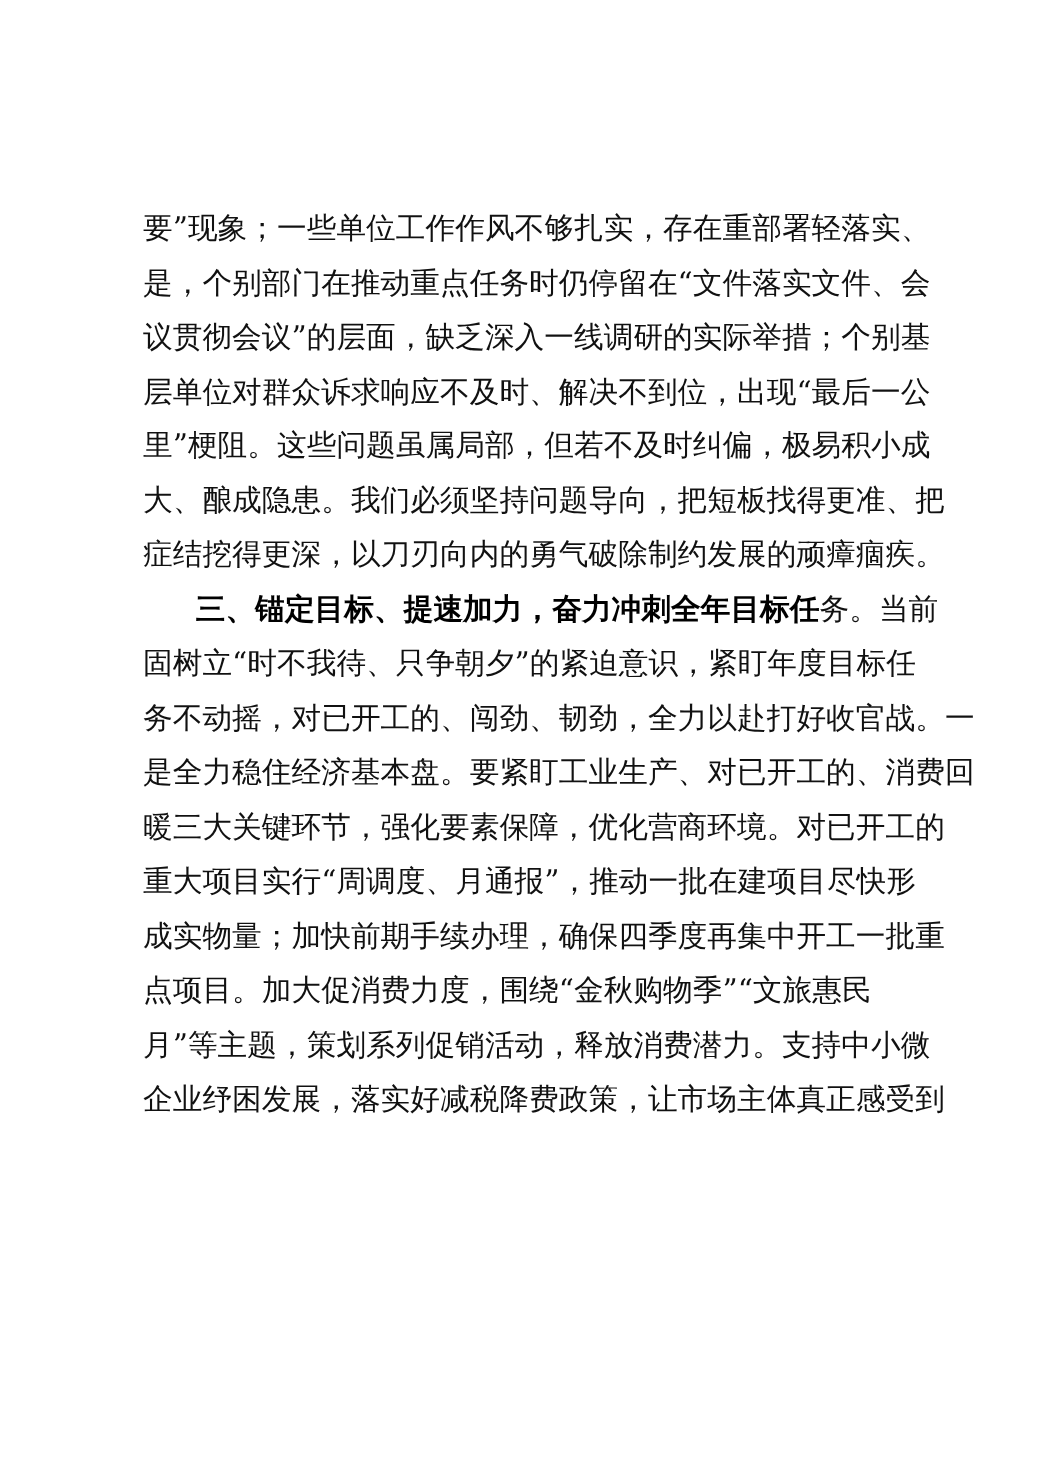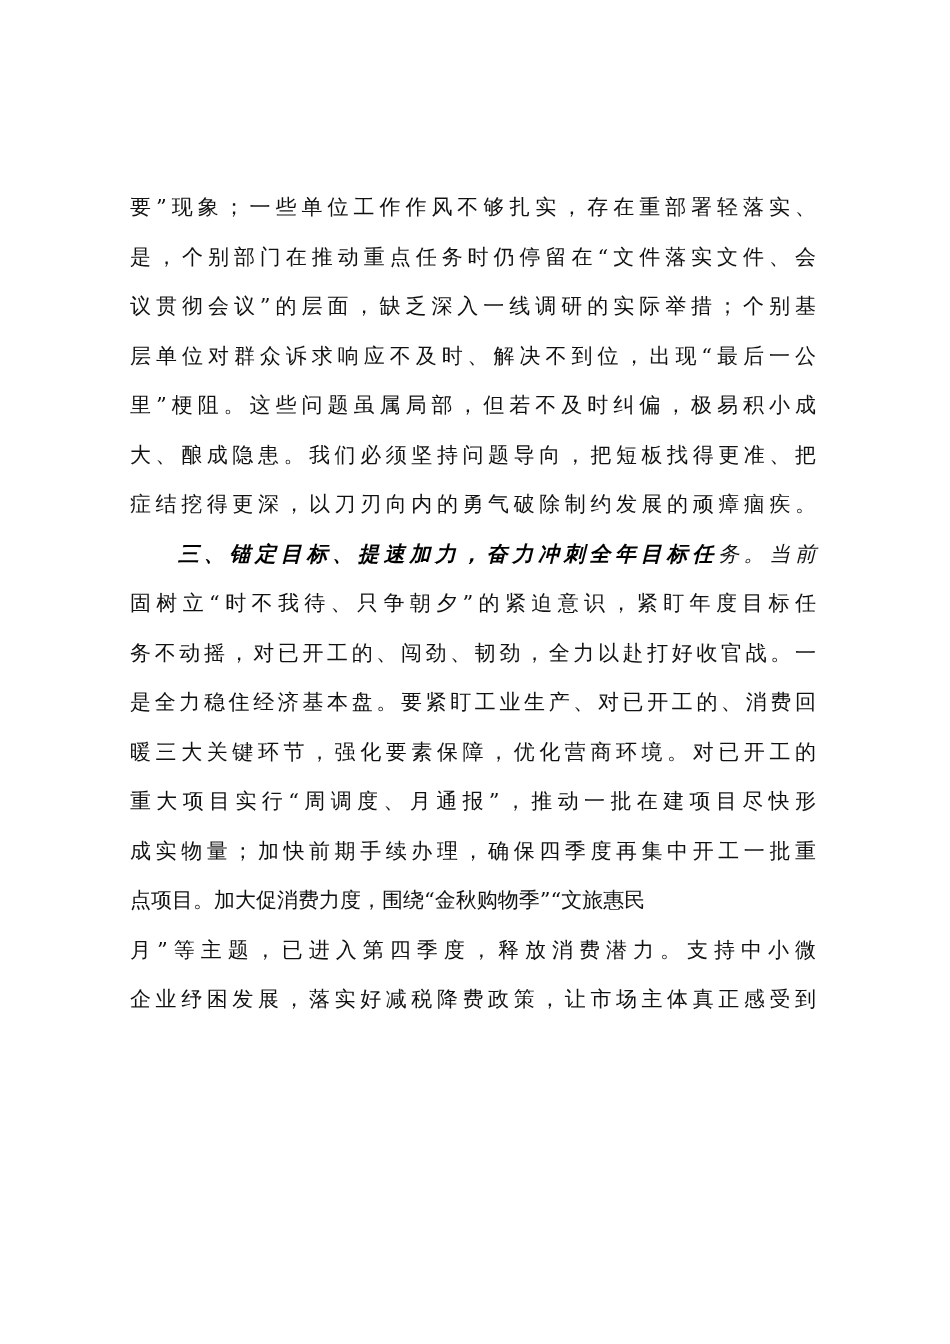--- a/index.html
+++ b/index.html
@@ -25,34 +25,33 @@
       position: absolute;
       left: 130px;
       top: 183px;
       width: 686px;
     }
     .line {
       display: block;
       height: 49.5px;
       line-height: 49.5px;
       font-family: "DejaVu Serif", "Liberation Serif", serif;
-      font-size: 21px;
+      font-size: 27px;
       color: #111111;
       white-space: nowrap;
       text-align: justify;
       text-align-last: justify;
       overflow: visible;
     }
     .line.last {
       text-align-last: left;
     }
     .line.indent {
       padding-left: 48px;
       width: 638px;
-      font-style: italic;
     }
     .heading {
       font-family: "DejaVu Sans", "Liberation Sans", sans-serif;
       font-weight: bold;
       color: #000000;
     }
     .plain {
       font-family: "DejaVu Serif", "Liberation Serif", serif;
       font-weight: normal;
     }
@@ -73,17 +72,17 @@
 
     <span class="line indent"><span class="heading">三、锚定目标、提速加力，奋力冲刺全年目标任</span><span class="plain">务。当前</span></span>
 
     <span class="line">固树立“时不我待、只争朝夕”的紧迫意识，紧盯年度目标任</span>
     <span class="line">务不动摇，对已开工的、闯劲、韧劲，全力以赴打好收官战。一</span>
     <span class="line">是全力稳住经济基本盘。要紧盯工业生产、对已开工的、消费回</span>
     <span class="line">暖三大关键环节，强化要素保障，优化营商环境。对已开工的</span>
     <span class="line">重大项目实行“周调度、月通报”，推动一批在建项目尽快形</span>
     <span class="line">成实物量；加快前期手续办理，确保四季度再集中开工一批重</span>
     <span class="line last">点项目。加大促消费力度，围绕“金秋购物季”“文旅惠民</span>
-    <span class="line">月”等主题，已进入第四季度，释放消费潜力。支持中小微</span>
+    <span class="line">月”等主题，策划系列促销活动，释放消费潜力。支持中小微</span>
     <span class="line">企业纾困发展，落实好减税降费政策，让市场主体真正感受到</span>
 
   </div>
 </div>
 
 </body></html>

